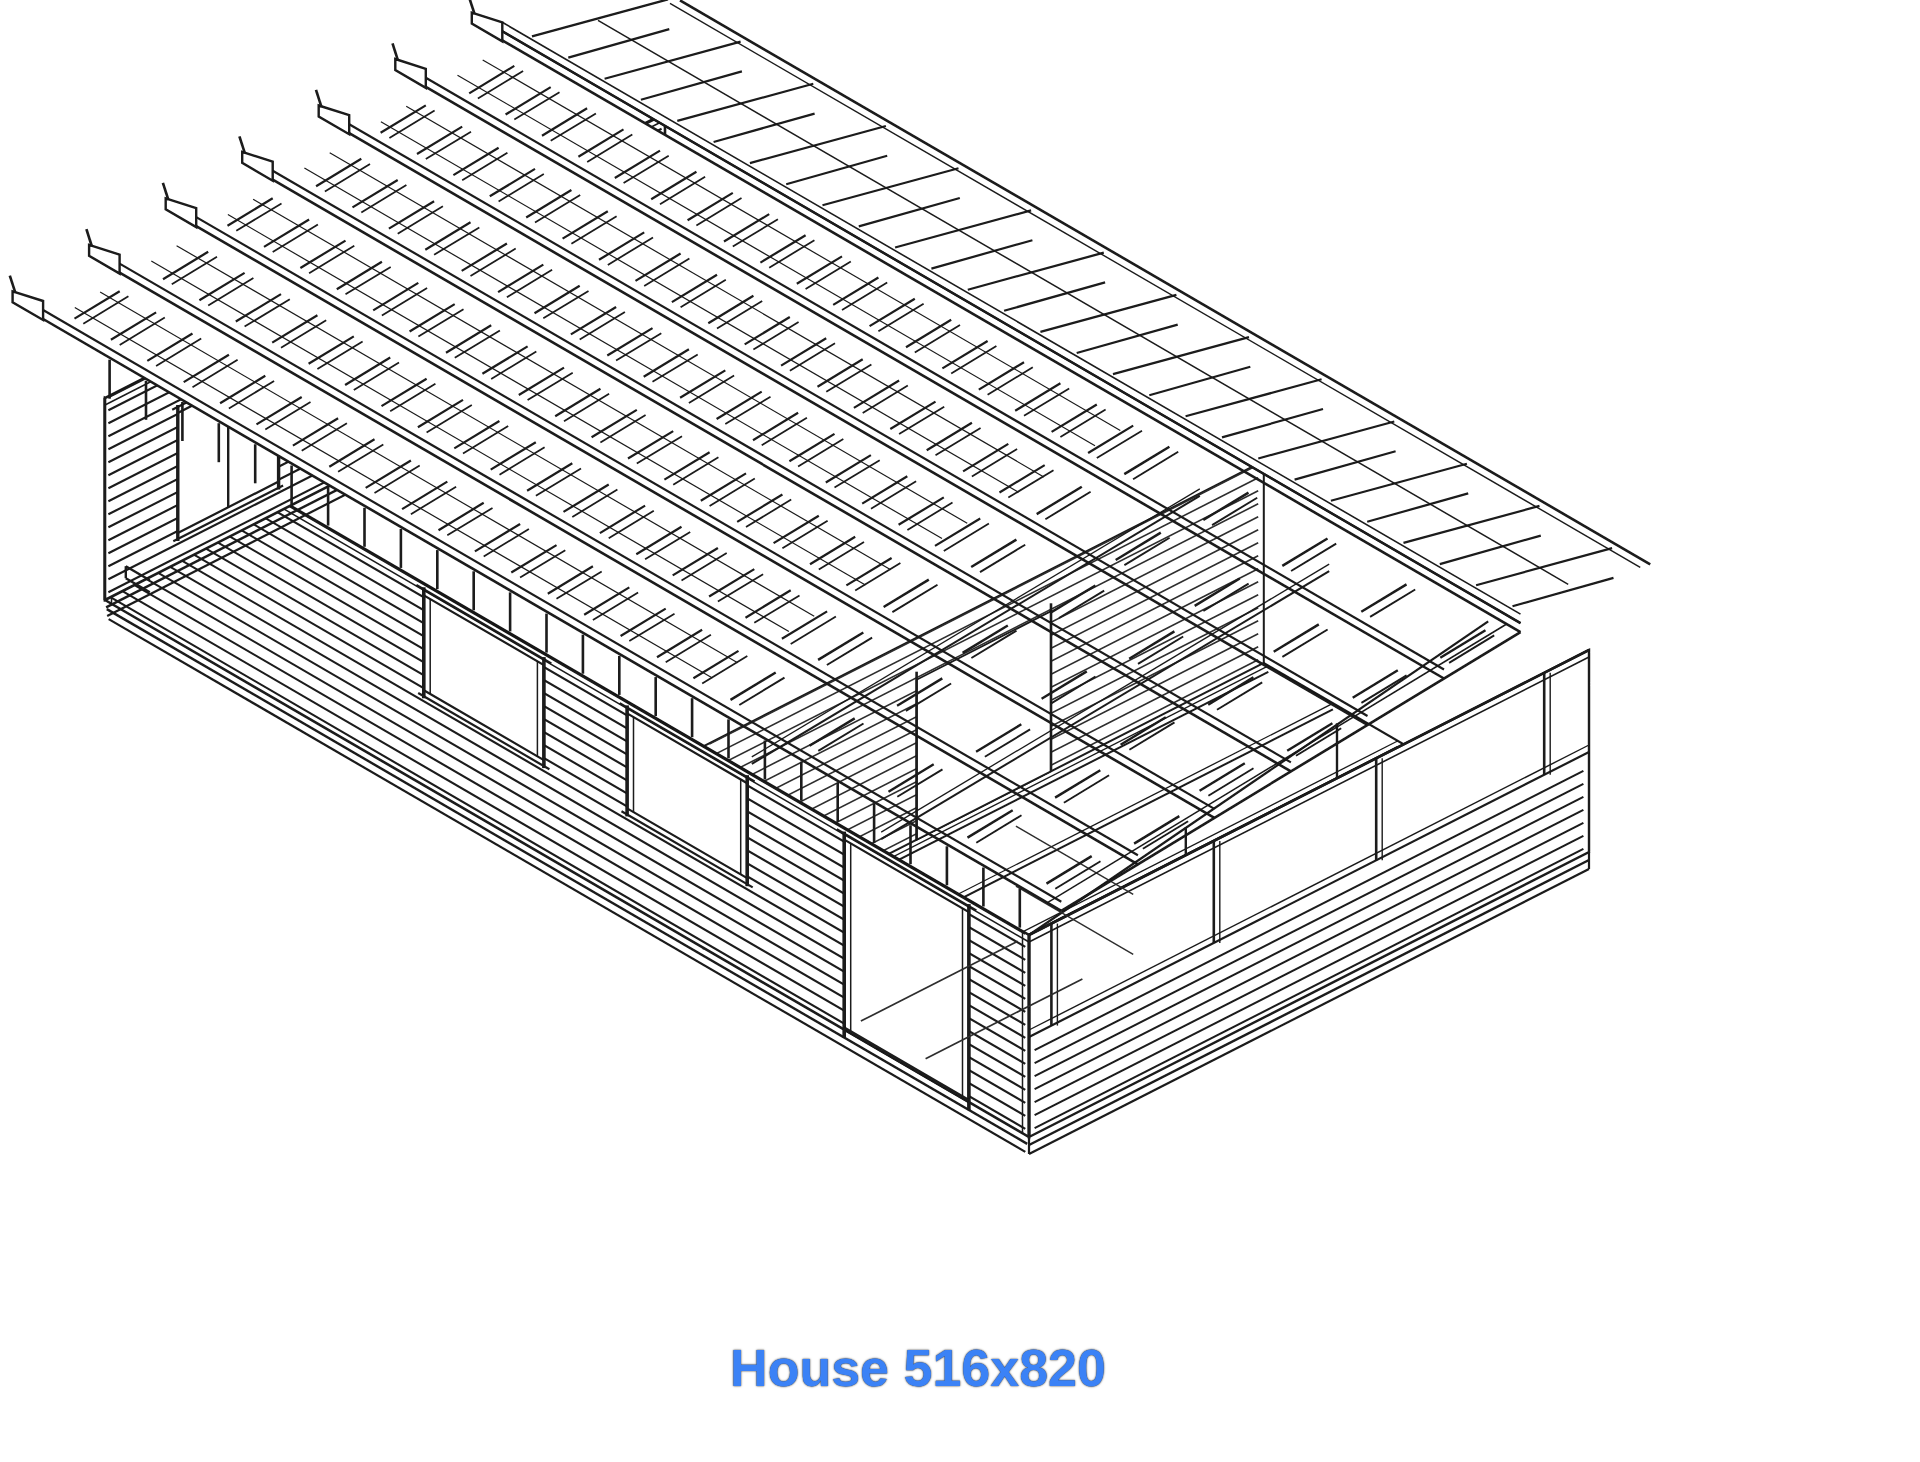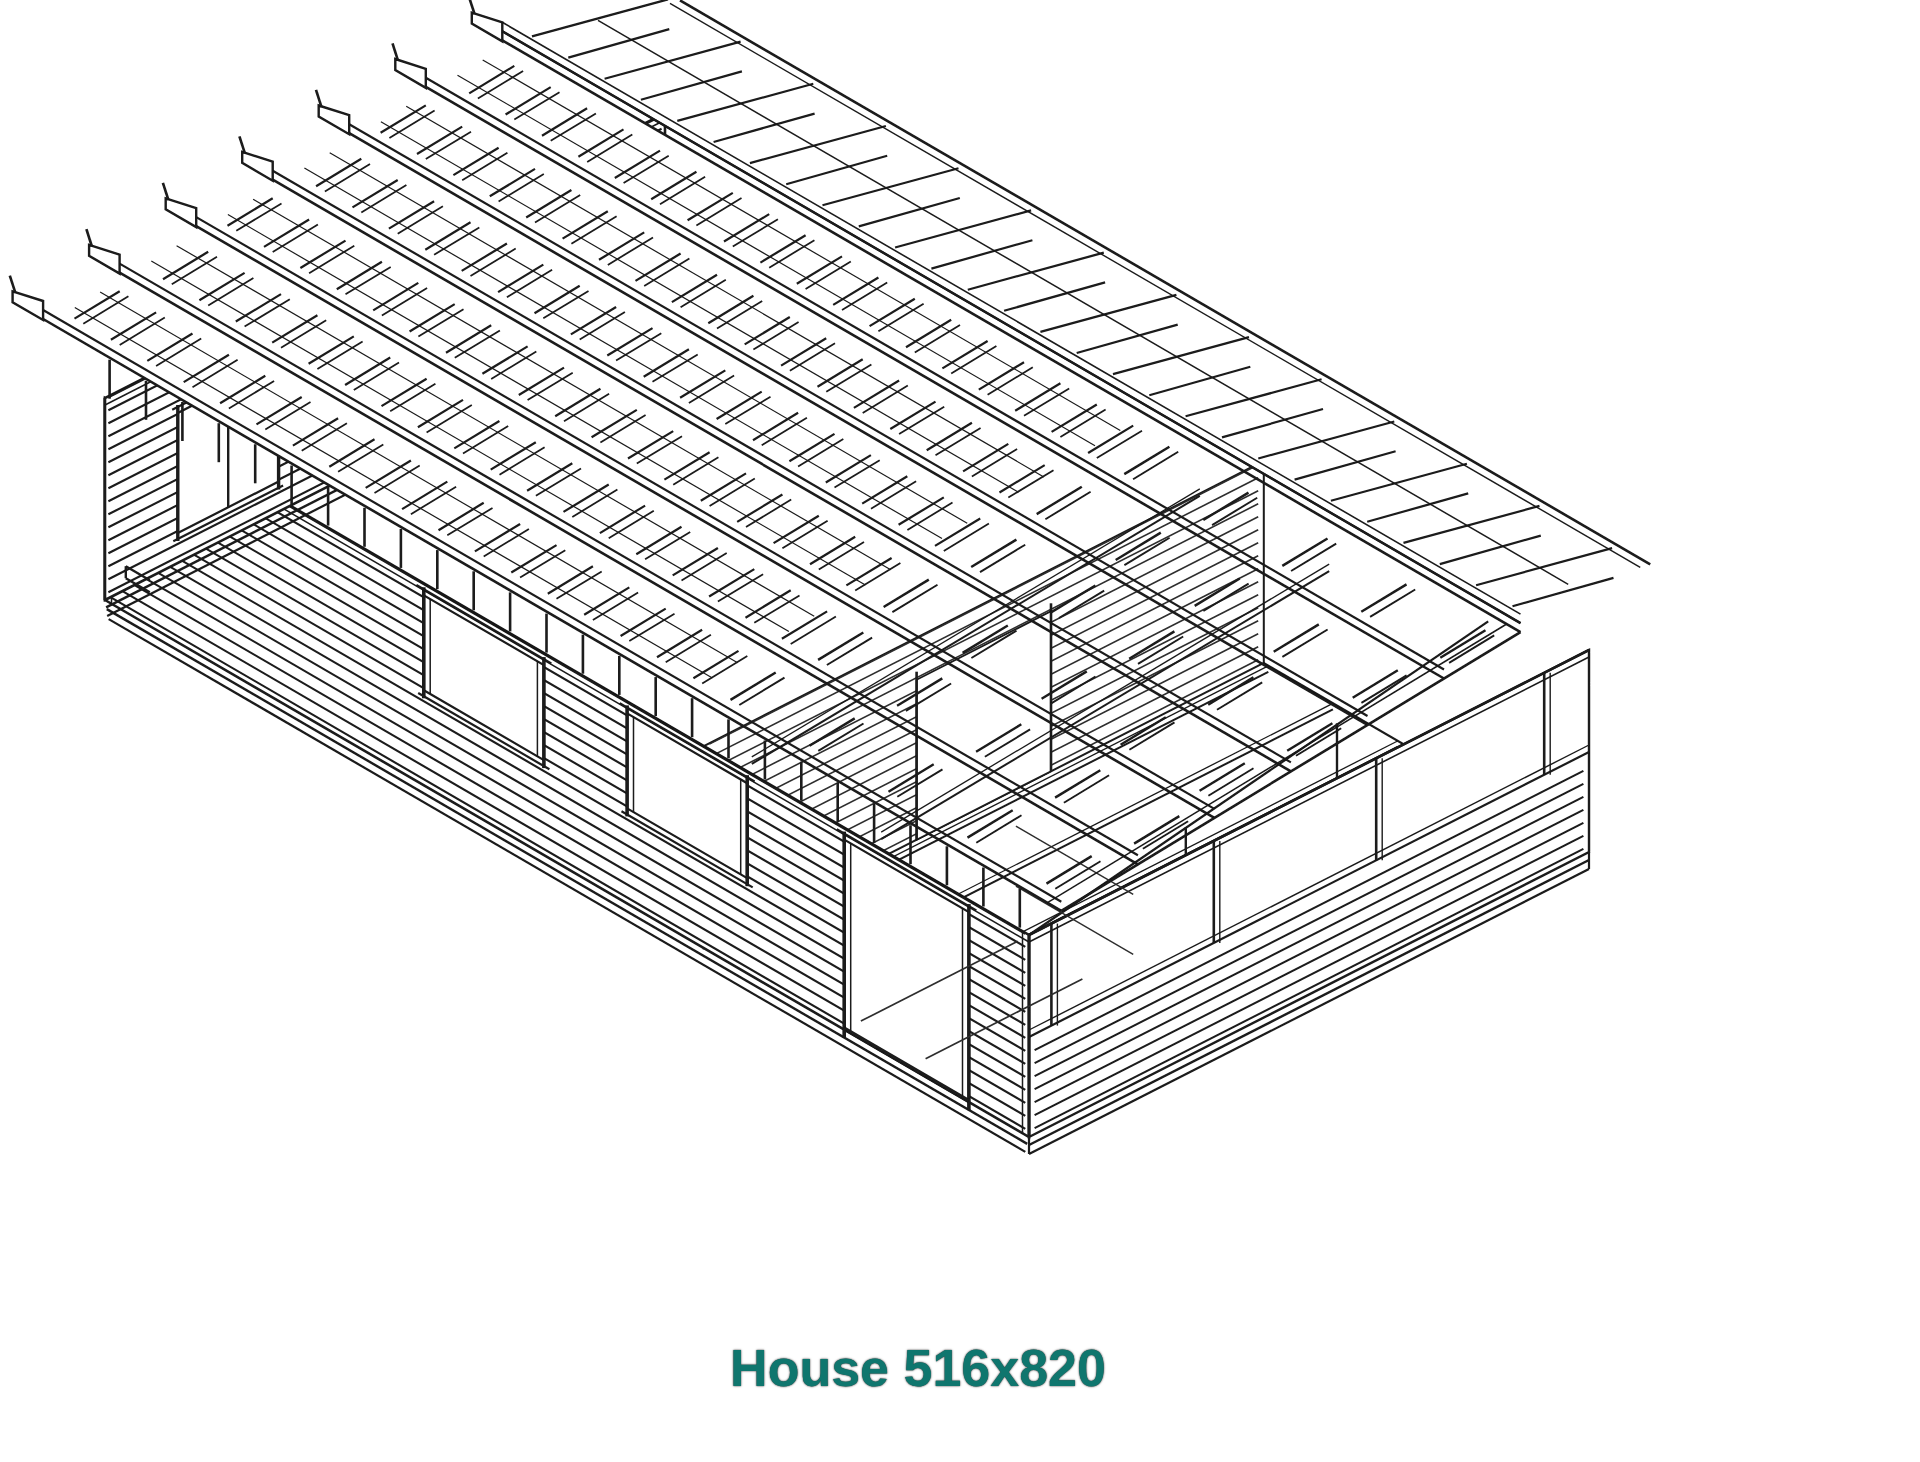--- a/index.html
+++ b/index.html
@@ -1,21 +1,21 @@
 <!DOCTYPE html>
 <html><head>
 <meta charset="utf-8">
 <style>
   html,body{margin:0;padding:0;background:#fff;}
   #page{position:relative;width:1920px;height:1462px;background:#fff;overflow:hidden;
         font-family:"Liberation Sans", sans-serif;}
   #drawing-svg{position:absolute;left:0;top:0;}
   #caption{position:absolute;left:918px;top:1338px;transform:translateX(-50%);
            font-family:"Liberation Sans", sans-serif;
-           font-size:52px;font-weight:700;letter-spacing:0px;color:#0f766e;
+           font-size:52px;font-weight:700;letter-spacing:0px;color:#3b82f6;
            white-space:nowrap;
            text-shadow:0 0 1.4px rgba(10,10,10,.9), 0 0 2.5px rgba(20,20,20,.35);}
 </style>
 </head>
 <body>
 
 <div id="page">
   <svg id="drawing-svg" width="1920" height="1462" viewBox="0 0 1920 1462" xmlns="http://www.w3.org/2000/svg">
     <defs>
       <filter id="soften" x="-2%" y="-2%" width="104%" height="104%">

